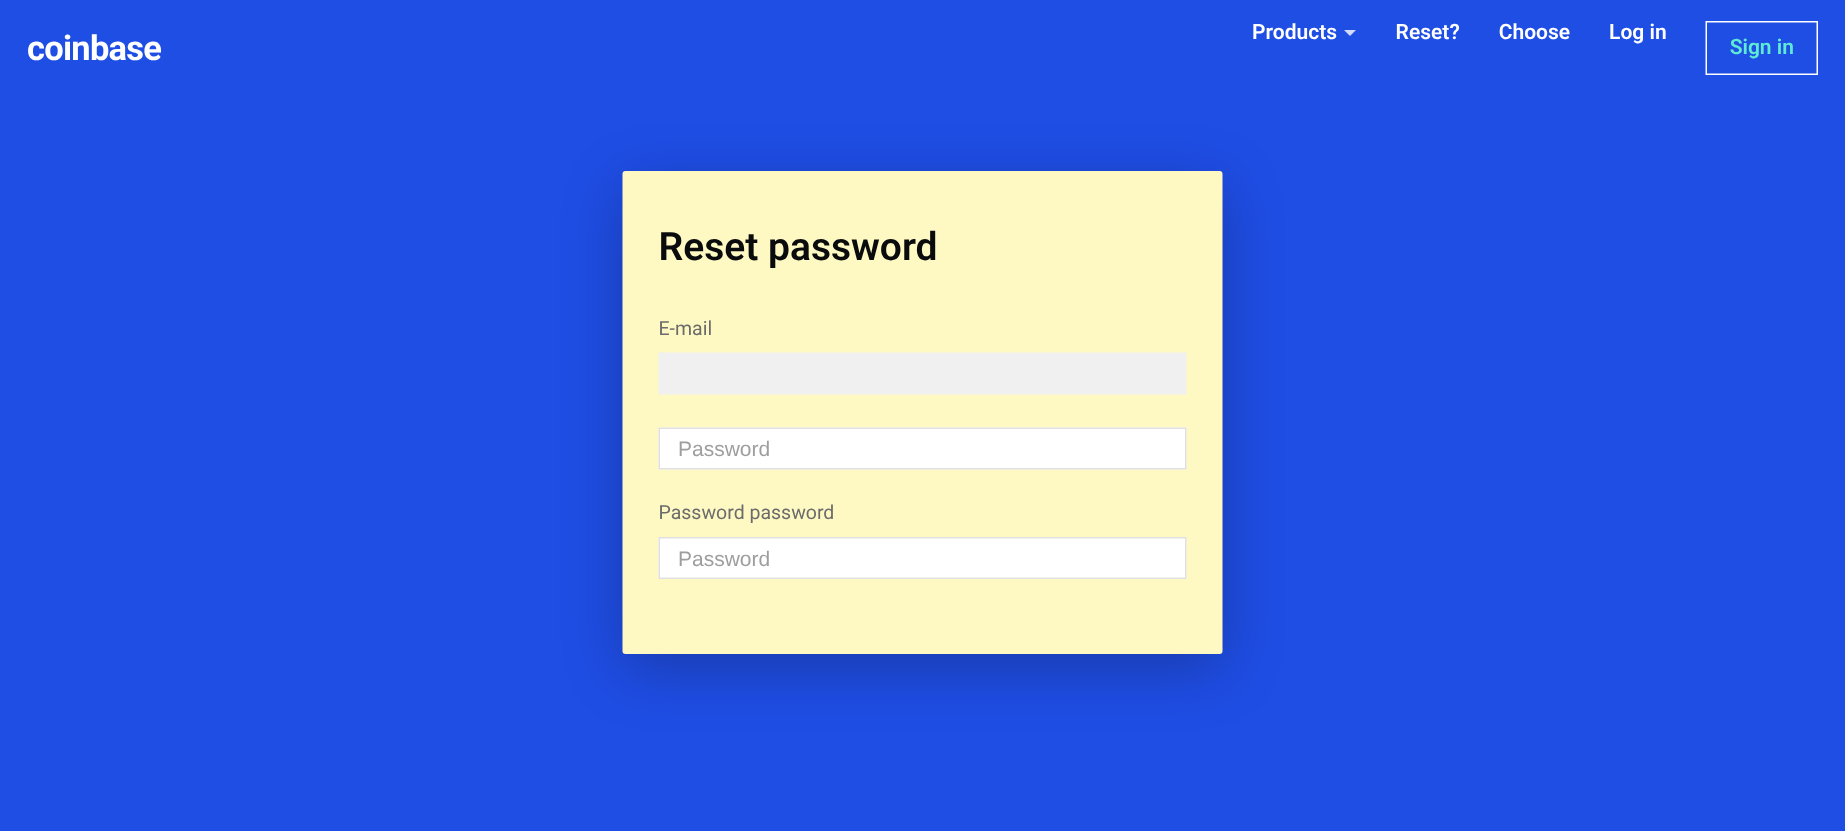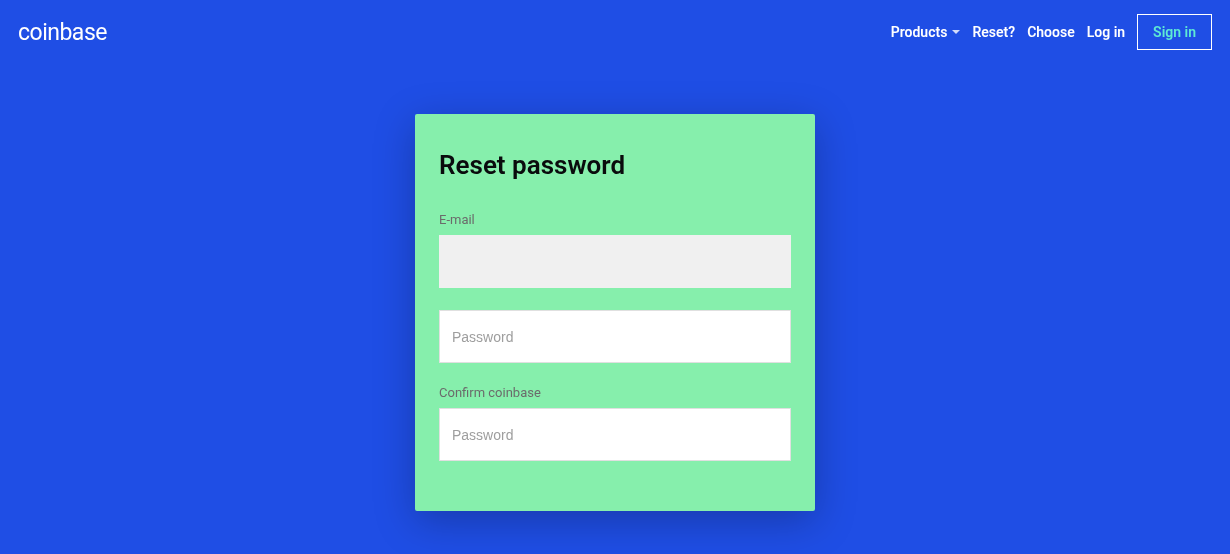--- a/index.html
+++ b/index.html
@@ -19,28 +19,28 @@
     .navbar {
       display: flex;
       justify-content: space-between;
       align-items: center;
       padding: 14px 18px;
     }
     
     .logo {
       color: #fff;
       font-size: 23px;
-      font-weight: 400;
+      font-weight: 700;
       letter-spacing: -0.5px;
     }
     
     .nav-links {
       display: flex;
-      align-items: center;
-      gap: 12px;
+      align-items: flex-start;
+      gap: 26px;
     }
     
     .nav-link {
       color: #fff;
       font-size: 14px;
       font-weight: 600;
       text-decoration: none;
       cursor: pointer;
       display: flex;
       align-items: center;
@@ -66,21 +66,21 @@
       background: transparent;
     }
     
     .card-container {
       display: flex;
       justify-content: center;
       margin-top: 50px;
     }
     
     .card {
-      background: #86efac;
+      background: #fef9c3;
       width: 400px;
       padding: 36px 24px 28px 24px;
       border-radius: 2px;
       box-shadow: 0 10px 40px rgba(0,0,0,0.25);
     }
     
     .card-title {
       font-size: 26px;
       font-weight: 600;
       color: #0a0b0d;
@@ -93,21 +93,21 @@
     
     .form-label {
       display: block;
       font-size: 13px;
       color: #6b6b6b;
       margin-bottom: 8px;
     }
     
     .form-input {
       width: 100%;
-      height: 53px;
+      height: 28px;
       border: 1px solid #e0e0e0;
       padding: 0 12px;
       font-size: 14px;
       color: #333;
       background: #fff;
     }
     
     .form-input.readonly {
       background: #f0f0f0;
       border: none;
@@ -158,18 +158,18 @@
     <div class="form-group">
       <label class="form-label">E-mail</label>
       <input type="text" class="form-input readonly" readonly="" value="" style="">
     </div>
 
     <div class="form-group">
       <input type="password" class="form-input" placeholder="Password" style="">
     </div>
 
     <div class="form-group">
-      <label class="form-label">Confirm coinbase</label>
+      <label class="form-label">Password password</label>
       <input type="password" class="form-input" placeholder="Password" style="">
     </div>
 
   </div>
 </div>
 
 </body></html>

